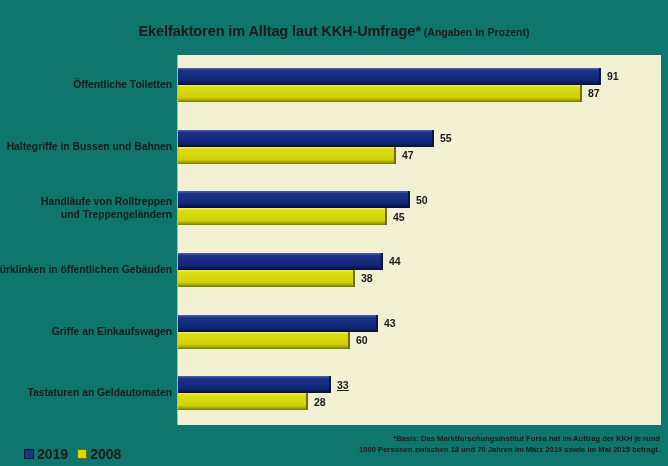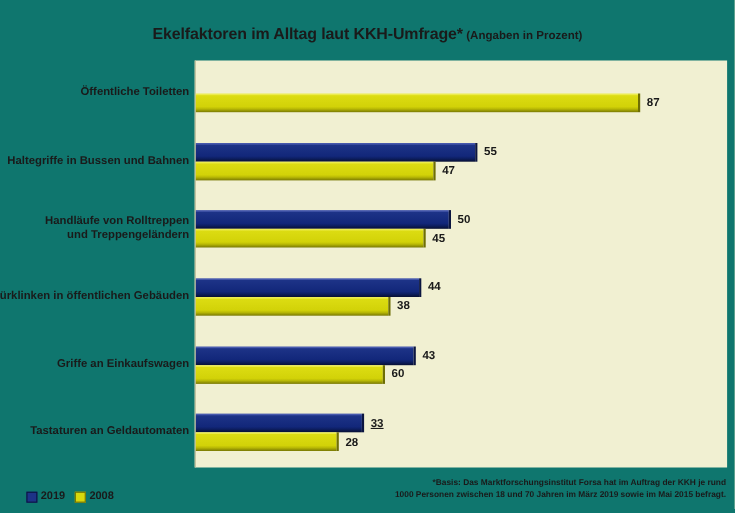--- a/index.html
+++ b/index.html
@@ -134,21 +134,21 @@
   }
   .legend-swatch.s2019 {
     background: #1d3387;
     border: 1px solid #0b1540;
   }
   .legend-swatch.s2015 {
     background: #d8d80c;
     border: 1px solid #6e6e04;
   }
   .legend-label {
-    font-size: 10px;
+    font-size: 14px;
     font-weight: bold;
     color: #1a1a1a;
   }
 
   
   #footnote {
     position: absolute;
     right: 8px;
     top: 433px;
     width: 340px;
@@ -166,20 +166,24 @@
 <div id="chart-root">
 
   <div id="title-wrap">
     <span id="chart-title">Ekelfaktoren im Alltag laut KKH-Umfrage*</span><span id="chart-subtitle">(Angaben in Prozent)</span>
   </div>
 
   <div id="plot-area">
       <div class="cat-group" style="top: 12.8333px; height: 28px;">
         <div class="cat-label" style="top: 17px; transform: translateY(-6.25px);">
           <div>Öffentliche Toiletten</div>
+        </div>
+        <div class="bar-row" style="top: 0px; width: 483px;">
+          <div class="bar bar-2019" title="2019: 91" style="width: 423px;"></div>
+          <span class="bar-value" style="left: 429px;">91</span>
         </div>
         <div class="bar-row" style="top: 17px; width: 483px;">
           <div class="bar bar-2015" title="2015: 87" style="width: 404px;"></div>
           <span class="bar-value" style="left: 410px;">87</span>
         </div>
       </div>
       <div class="cat-group" style="top: 74.5px; height: 34px;">
         <div class="cat-label" style="top: 17px; transform: translateY(-6.25px);">
           <div>Haltegriffe in Bussen und Bahnen</div>
         </div>

